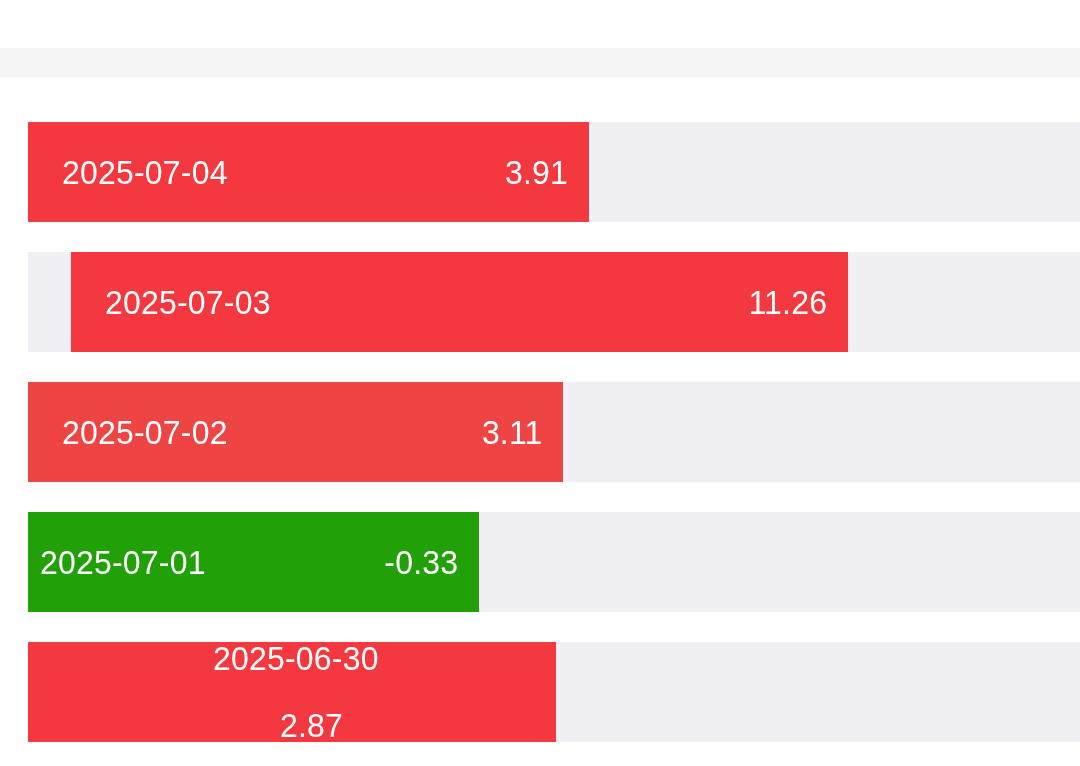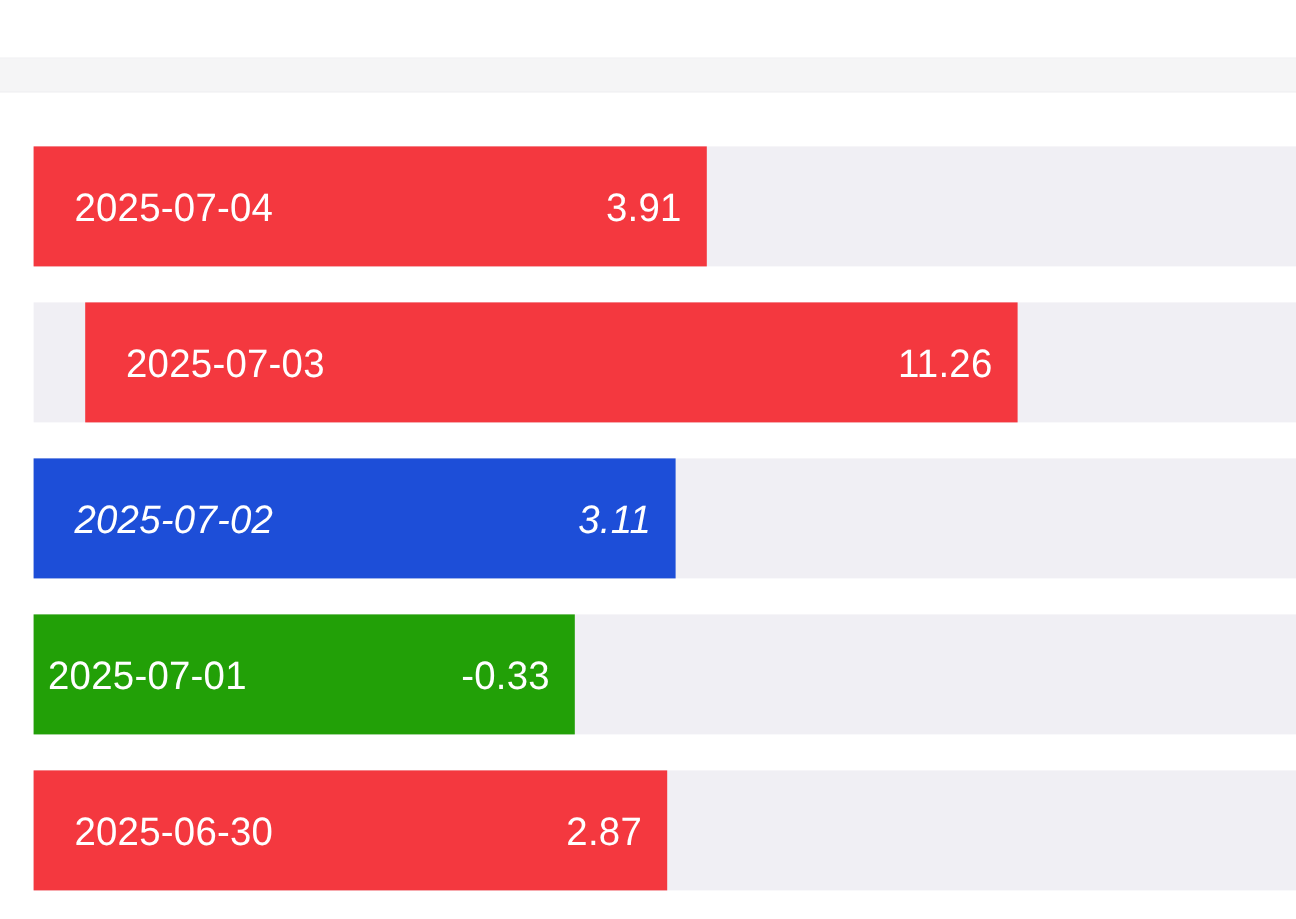--- a/index.html
+++ b/index.html
@@ -110,34 +110,34 @@
       </div>
       <div class="row" style="top: 130px;">
         <div class="track"></div>
         <div class="bar up" style="width: 73.9%; background: rgb(244, 56, 63); margin-left: 43px;">
           <span class="bar-label">2025-07-03</span>
           <span class="bar-value">11.26</span>
         </div>
       </div>
       <div class="row" style="top: 260px;">
         <div class="track"></div>
-        <div class="bar up" style="width: 50.9%; background: #1d4ed8; font-style: italic;">
+        <div class="bar up" style="width: 50.9%; background: #ef4444;">
           <span class="bar-label">2025-07-02</span>
           <span class="bar-value">3.11</span>
         </div>
       </div>
       <div class="row" style="top: 390px;">
         <div class="track"></div>
         <div class="bar down" style="width: 42.9%; background: rgb(34, 160, 7);">
           <span class="bar-label">2025-07-01</span>
           <span class="bar-value">-0.33</span>
         </div>
       </div>
       <div class="row" style="top: 520px;">
         <div class="track"></div>
-        <div class="bar up" style="width: 50.2%; background: rgb(244, 56, 63);">
+        <div class="bar up" style="width: 50.2%; background: rgb(244, 56, 63); flex-direction: column;">
           <span class="bar-label">2025-06-30</span>
           <span class="bar-value">2.87</span>
         </div>
       </div>
     </div>
 
 </div>
 
 </body></html>

